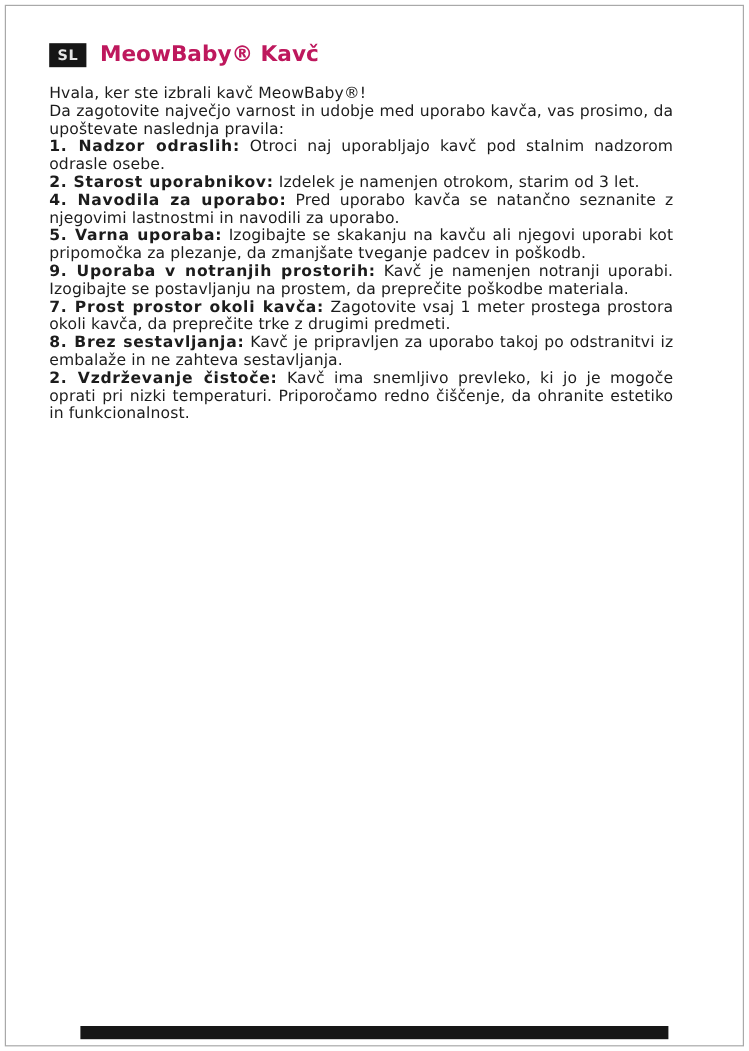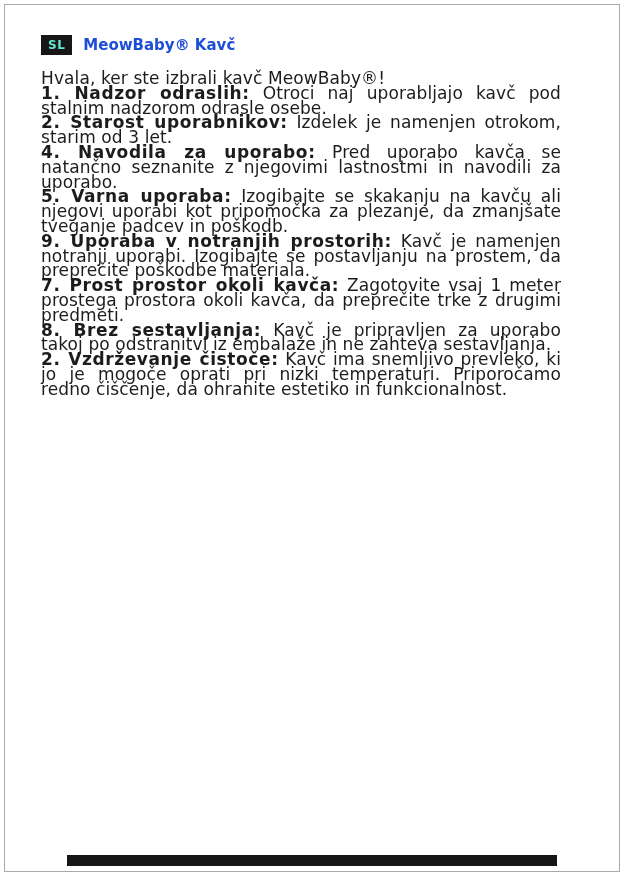--- a/index.html
+++ b/index.html
@@ -25,35 +25,35 @@
     padding: 30px 34px 0 36px;
   }
   .doc-header {
     display: flex;
     align-items: center;
     gap: 11px;
     margin-bottom: 16px;
   }
   .lang-badge {
     background: #161616;
-    color: #5eead4;
+    color: #e5e5e5;
     font-weight: bold;
     font-size: 12px;
     line-height: 1;
     padding: 4px 7px 4px 7px;
     letter-spacing: 0.5px;
   }
   .doc-title {
     font-weight: bold;
-    font-size: 15px;
-    color: #1d4ed8;
+    font-size: 18px;
+    color: #be185d;
   }
   .body-text {
     width: 520px;
-    font-size: 17px;
+    font-size: 13px;
     line-height: 14.8px;
     color: #1c1c1c;
     text-align: justify;
     letter-spacing: 0.1px;
   }
   .body-text p {
     margin: 0;
     padding: 0;
   }
   .rule-label {
@@ -76,20 +76,21 @@
 <div class="sheet">
   <div class="content">
 
     <div class="doc-header">
       <span class="lang-badge">SL</span>
       <span class="doc-title">MeowBaby® Kavč</span>
     </div>
 
     <div class="body-text">
       <p>Hvala, ker ste izbrali kavč MeowBaby®!</p>
+      <p>Da zagotovite največjo varnost in udobje med uporabo kavča, vas prosimo, da upoštevate naslednja pravila:</p>
 
       <p><span class="rule-label">1. Nadzor odraslih:</span><span> Otroci naj uporabljajo kavč pod stalnim nadzorom odrasle osebe.</span></p>
       <p><span class="rule-label">2. Starost uporabnikov:</span><span> Izdelek je namenjen otrokom, starim od 3 let.</span></p>
       <p><span class="rule-label">4. Navodila za uporabo:</span><span> Pred uporabo kavča se natančno seznanite z njegovimi lastnostmi in navodili za uporabo.</span></p>
       <p><span class="rule-label">5. Varna uporaba:</span><span> Izogibajte se skakanju na kavču ali njegovi uporabi kot pripomočka za plezanje, da zmanjšate tveganje padcev in poškodb.</span></p>
       <p><span class="rule-label">9. Uporaba v notranjih prostorih:</span><span> Kavč je namenjen notranji uporabi. Izogibajte se postavljanju na prostem, da preprečite poškodbe materiala.</span></p>
       <p><span class="rule-label">7. Prost prostor okoli kavča:</span><span> Zagotovite vsaj 1 meter prostega prostora okoli kavča, da preprečite trke z drugimi predmeti.</span></p>
       <p><span class="rule-label">8. Brez sestavljanja:</span><span> Kavč je pripravljen za uporabo takoj po odstranitvi iz embalaže in ne zahteva sestavljanja.</span></p>
       <p><span class="rule-label">2. Vzdrževanje čistoče:</span><span> Kavč ima snemljivo prevleko, ki jo je mogoče oprati pri nizki temperaturi. Priporočamo redno čiščenje, da ohranite estetiko in funkcionalnost.</span></p>
     </div>

